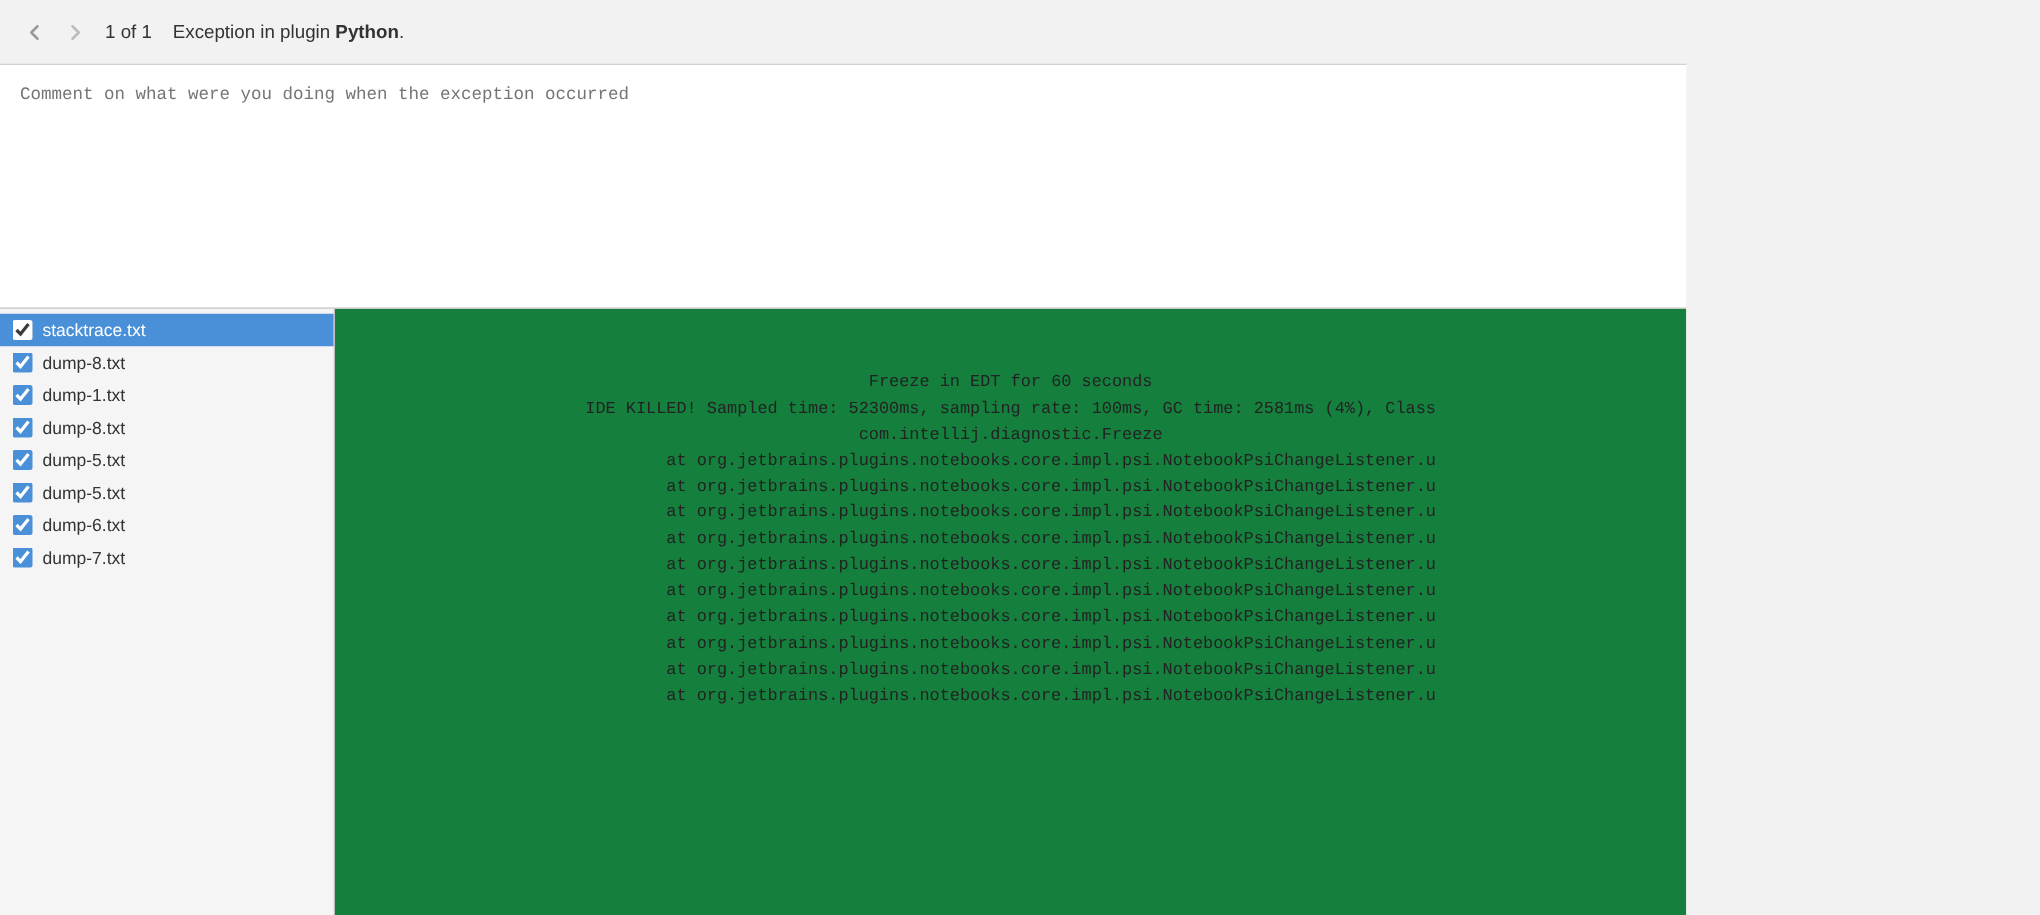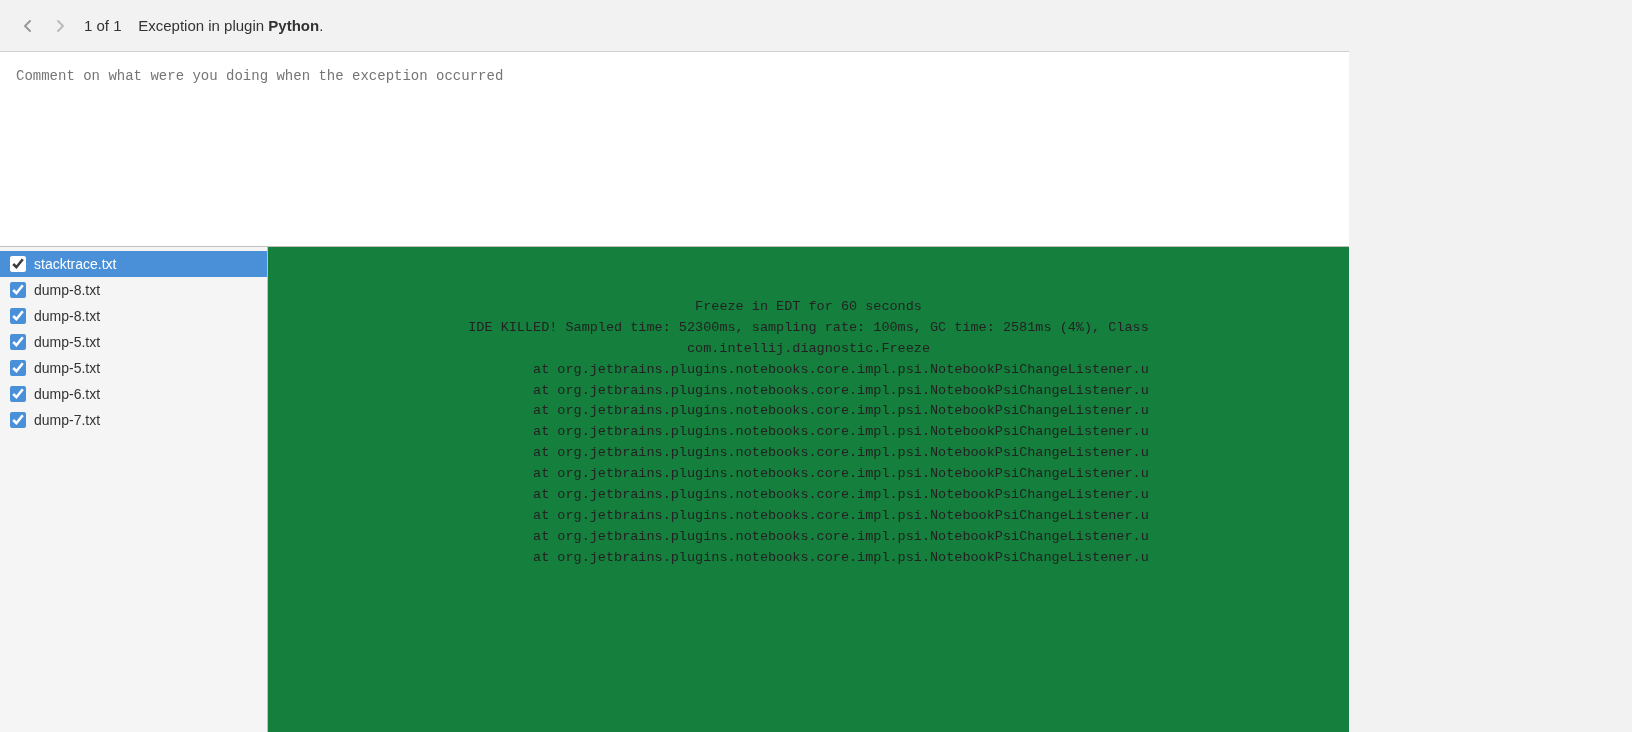--- a/index.html
+++ b/index.html
@@ -193,20 +193,24 @@
     <div class="file-item selected">
           <input type="checkbox" class="file-checkbox" checked="" style="">
           <span class="file-label">stacktrace.txt</span>
         </div>
         <div class="file-item">
           <input type="checkbox" class="file-checkbox" checked="" style="">
           <span class="file-label">dump-8.txt</span>
         </div>
         <div class="file-item">
           <input type="checkbox" class="file-checkbox" checked="" style="">
+          <span class="file-label">dump-1.txt</span>
+        </div>
+        <div class="file-item">
+          <input type="checkbox" class="file-checkbox" checked="" style="">
           <span class="file-label">dump-8.txt</span>
         </div>
         <div class="file-item">
           <input type="checkbox" class="file-checkbox" checked="" style="">
           <span class="file-label">dump-5.txt</span>
         </div>
         <div class="file-item">
           <input type="checkbox" class="file-checkbox" checked="" style="">
           <span class="file-label">dump-5.txt</span>
         </div>

